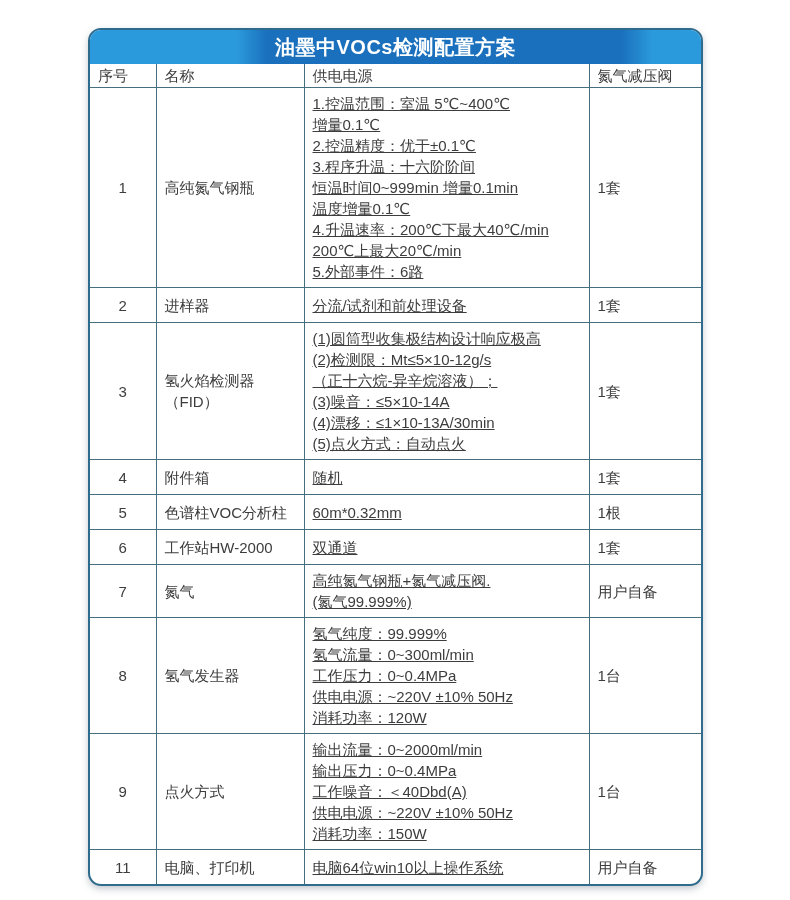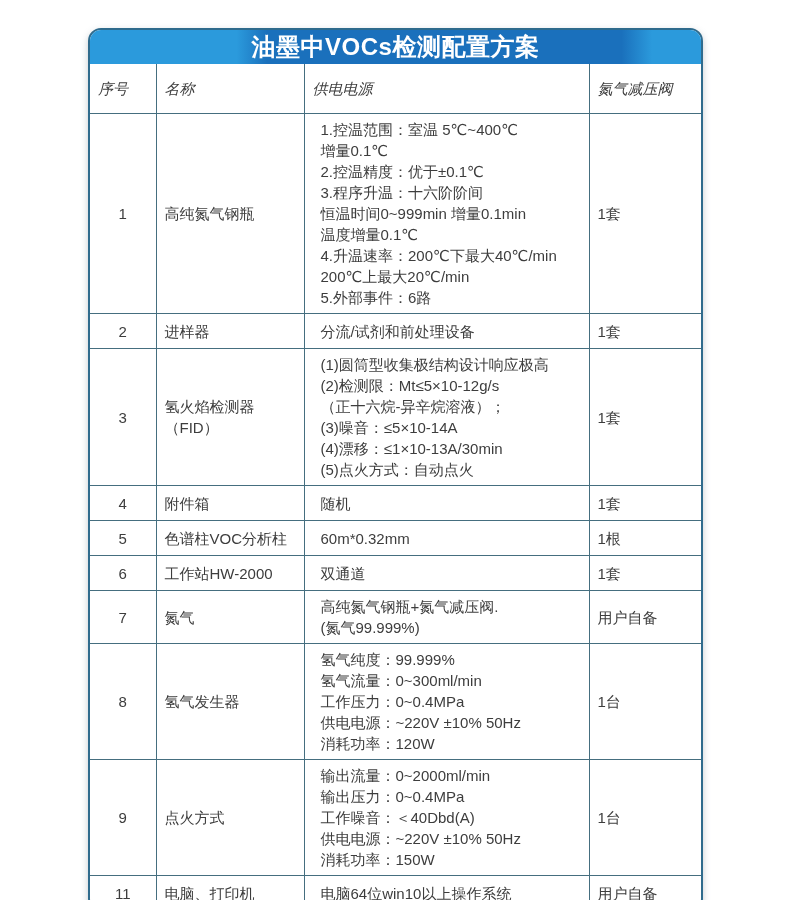--- a/index.html
+++ b/index.html
@@ -23,21 +23,21 @@
   .title-bar{
     height:34px;
     display:flex;
     align-items:center;
     justify-content:center;
     background:linear-gradient(90deg,
       #2B9ADC 0%, #2B9ADC 24%,
       #1A70BC 29%, #1A70BC 87%,
       #2B9ADC 92%, #2B9ADC 100%);
     color:#ffffff;
-    font-size:24px;
+    font-size:20px;
     font-weight:bold;
     letter-spacing:0.5px;
   }
   table{
     width:100%;
     border-collapse:collapse;
     table-layout:fixed;
     color:#3D3D3D;
   }
   col.c-no{width:66px;}
@@ -49,26 +49,25 @@
     font-size:15px;
     line-height:21px;
     vertical-align:middle;
     padding:3px 8px;
     overflow:hidden;
   }
   th{
     font-weight:400;
     text-align:left;
     height:20px;
-    padding:14px 8px;
+    padding:1px 8px;
     border-top:none;
-    font-style:italic;
   }
   td.no{text-align:center;}
-  td.spec{white-space:pre-line; padding:5px 16px;}
+  td.spec{white-space:pre-line; padding:5px 8px;text-decoration:underline;}
   th:first-child, td:first-child{border-left:none;}
   th:last-child, td:last-child{border-right:none;}
   tbody tr:last-child td{border-bottom:none;}
   tbody td{height:24px;}
 </style>
 </head>
 <body>
 
 <div class="sheet">
   <div class="title-bar">

